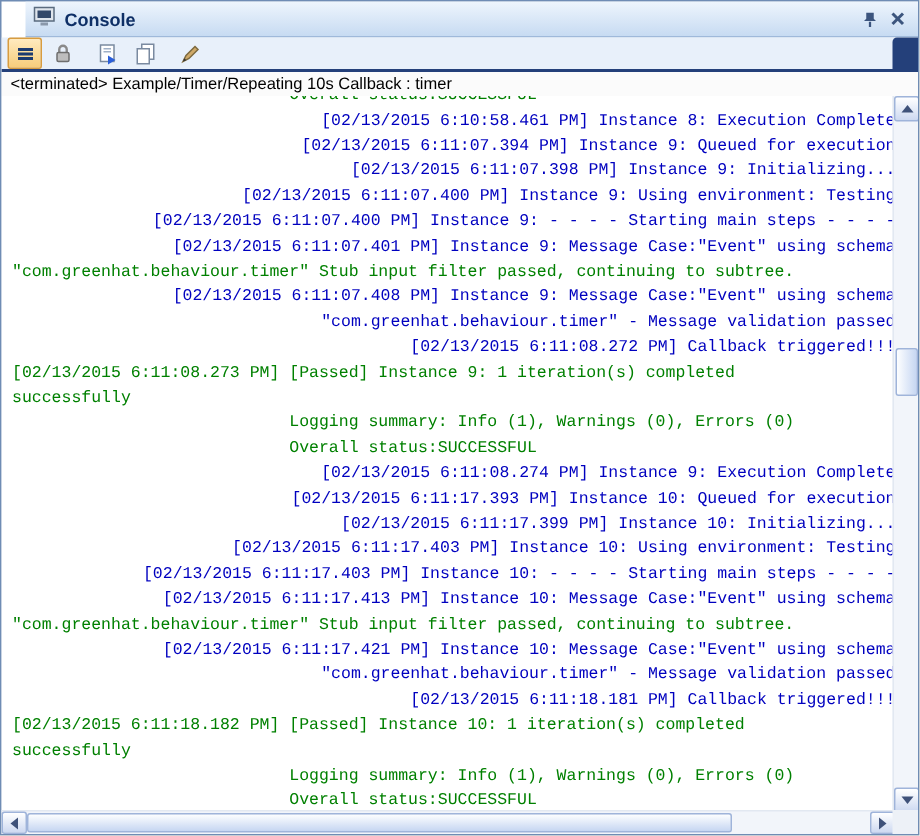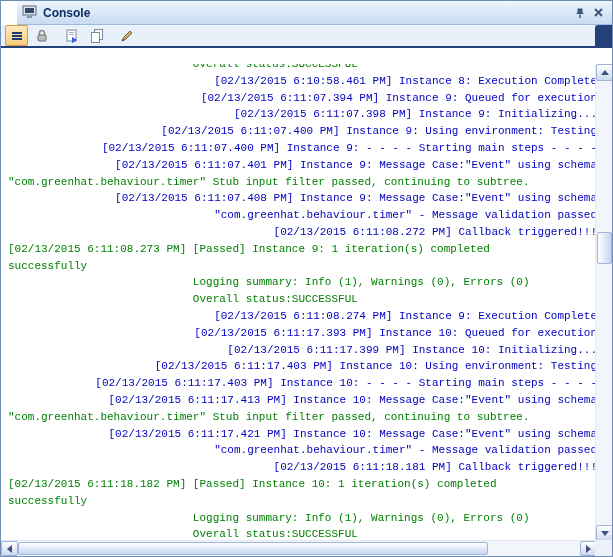--- a/index.html
+++ b/index.html
@@ -134,20 +134,21 @@
     <span class="tool-btn">
       <svg width="16" height="16">
         <path d="M3 13 L5 9 L11 3 L13 5 L7 11 Z" fill="#cfa968" stroke="#7d6a3f"></path>
         <path d="M3 13 L5.2 12.2 L3.8 10.8 Z" fill="#333333"></path>
       </svg>
     </span>
   </div>
   <div class="toolbar-accent"></div>
   <div class="sep"></div>
 
+  <div class="statusline">&lt;terminated&gt; Example/Timer/Repeating 10s Callback : timer</div>
 
   <div class="body">
     <div class="output"><div class="console-line green">                            Overall status:SUCCESSFUL</div><div class="console-line blue">[02/13/2015 6:10:58.461 PM] Instance 8: Execution Complete</div><div class="console-line blue">[02/13/2015 6:11:07.394 PM] Instance 9: Queued for execution</div><div class="console-line blue">[02/13/2015 6:11:07.398 PM] Instance 9: Initializing...</div><div class="console-line blue">[02/13/2015 6:11:07.400 PM] Instance 9: Using environment: Testing</div><div class="console-line blue">[02/13/2015 6:11:07.400 PM] Instance 9: - - - - Starting main steps - - - -</div><div class="console-line blue">[02/13/2015 6:11:07.401 PM] Instance 9: Message Case:"Event" using schema</div><div class="console-line green">"com.greenhat.behaviour.timer" Stub input filter passed, continuing to subtree.</div><div class="console-line blue">[02/13/2015 6:11:07.408 PM] Instance 9: Message Case:"Event" using schema</div><div class="console-line blue">"com.greenhat.behaviour.timer" - Message validation passed</div><div class="console-line blue">[02/13/2015 6:11:08.272 PM] Callback triggered!!!</div><div class="console-line green">[02/13/2015 6:11:08.273 PM] [Passed] Instance 9: 1 iteration(s) completed</div><div class="console-line green">successfully</div><div class="console-line green">                            Logging summary: Info (1), Warnings (0), Errors (0)</div><div class="console-line green">                            Overall status:SUCCESSFUL</div><div class="console-line blue">[02/13/2015 6:11:08.274 PM] Instance 9: Execution Complete</div><div class="console-line blue">[02/13/2015 6:11:17.393 PM] Instance 10: Queued for execution</div><div class="console-line blue">[02/13/2015 6:11:17.399 PM] Instance 10: Initializing...</div><div class="console-line blue">[02/13/2015 6:11:17.403 PM] Instance 10: Using environment: Testing</div><div class="console-line blue">[02/13/2015 6:11:17.403 PM] Instance 10: - - - - Starting main steps - - - -</div><div class="console-line blue">[02/13/2015 6:11:17.413 PM] Instance 10: Message Case:"Event" using schema</div><div class="console-line green">"com.greenhat.behaviour.timer" Stub input filter passed, continuing to subtree.</div><div class="console-line blue">[02/13/2015 6:11:17.421 PM] Instance 10: Message Case:"Event" using schema</div><div class="console-line blue">"com.greenhat.behaviour.timer" - Message validation passed</div><div class="console-line blue">[02/13/2015 6:11:18.181 PM] Callback triggered!!!</div><div class="console-line green">[02/13/2015 6:11:18.182 PM] [Passed] Instance 10: 1 iteration(s) completed</div><div class="console-line green">successfully</div><div class="console-line green">                            Logging summary: Info (1), Warnings (0), Errors (0)</div><div class="console-line green">                            Overall status:SUCCESSFUL</div></div>
   </div>
 
   <div class="vscroll">
     <div class="sb-btn sb-up">
         <span class="arr up"></span>
       </div>
     <div class="vthumb"></div>

